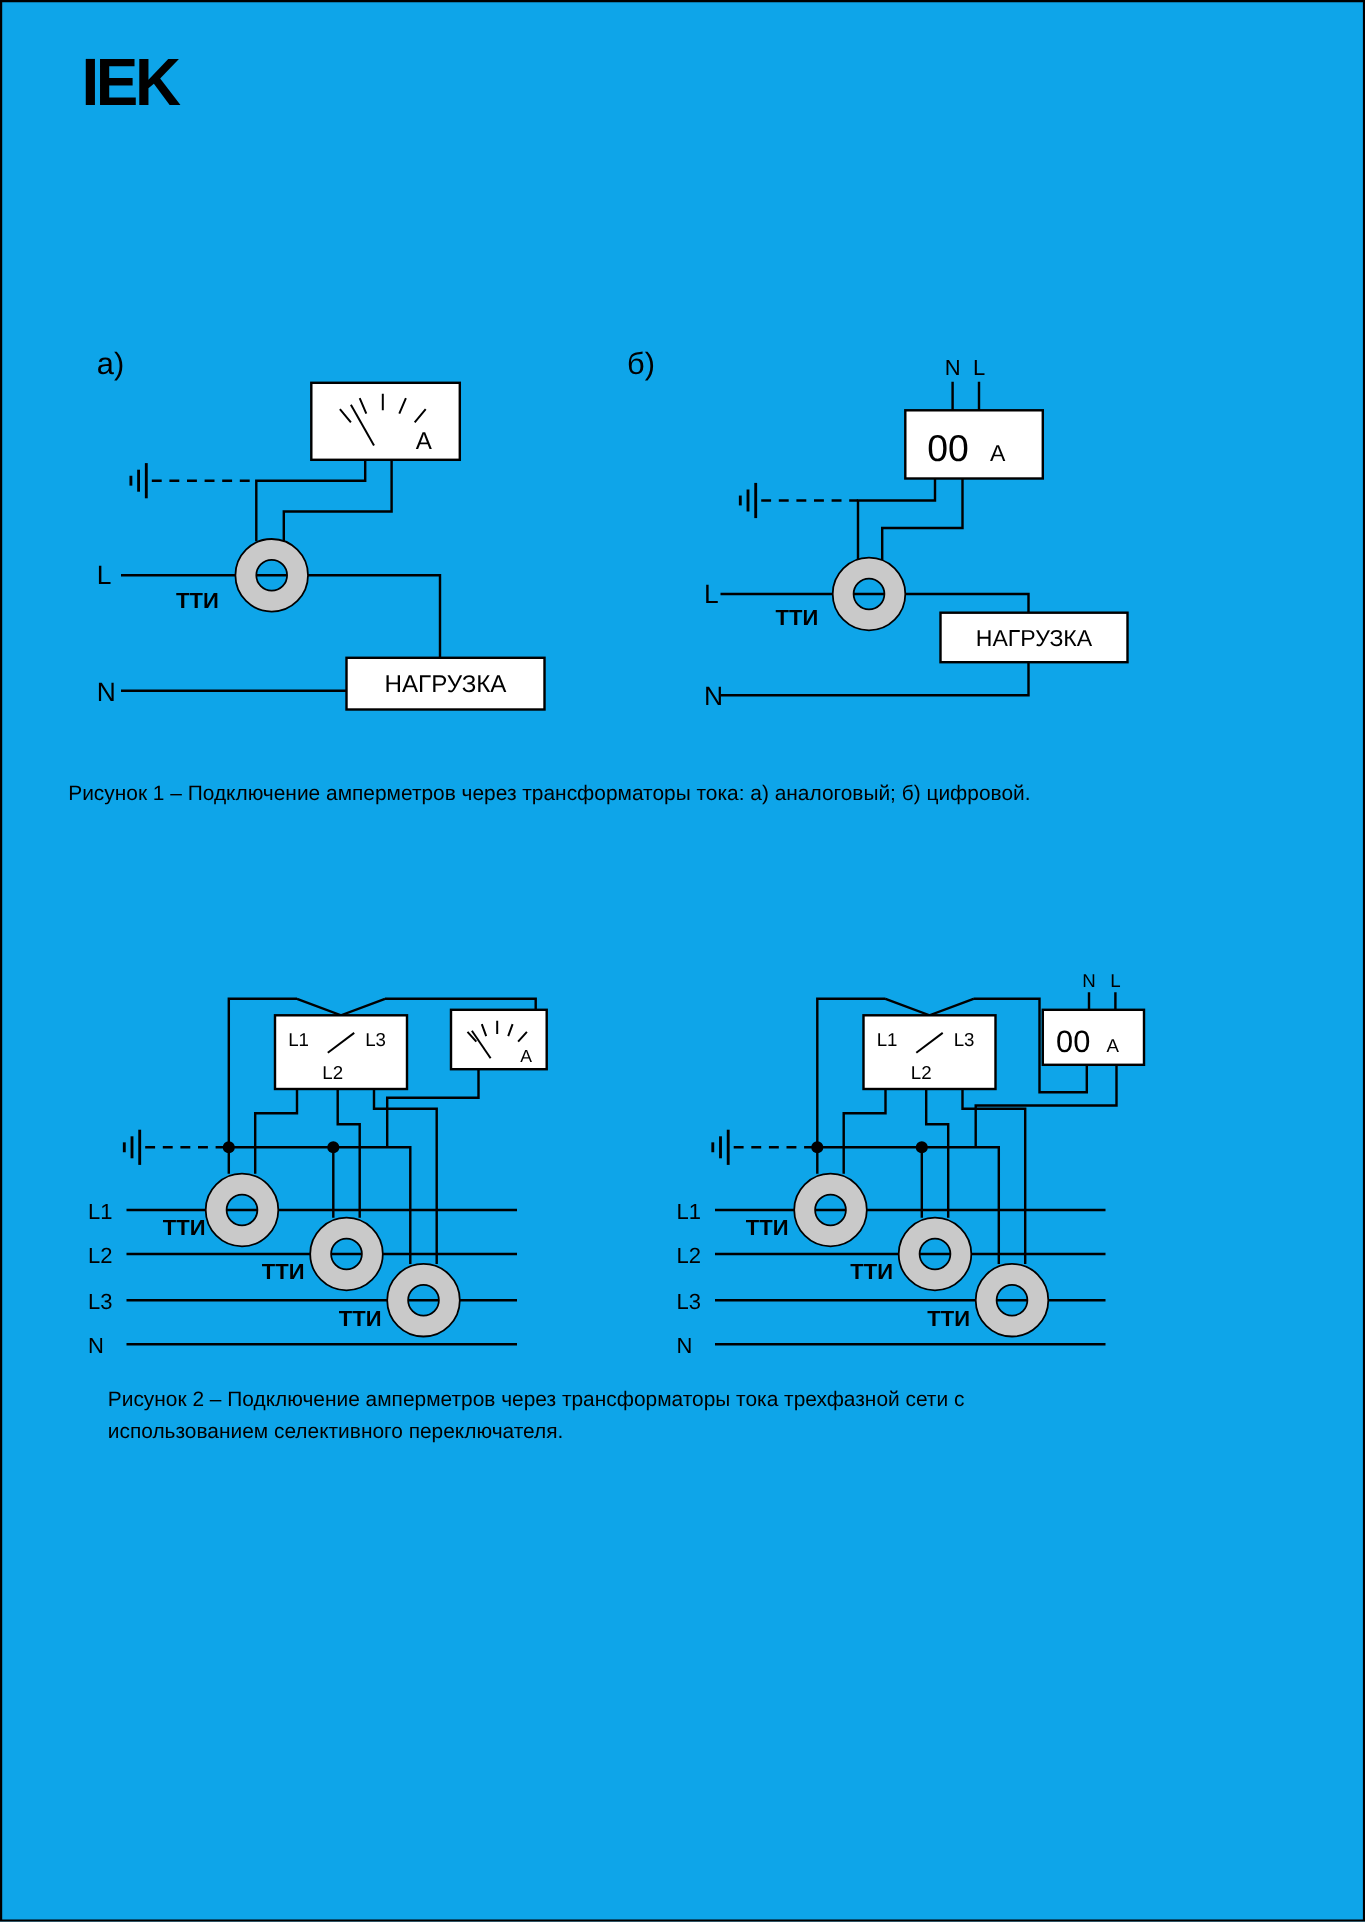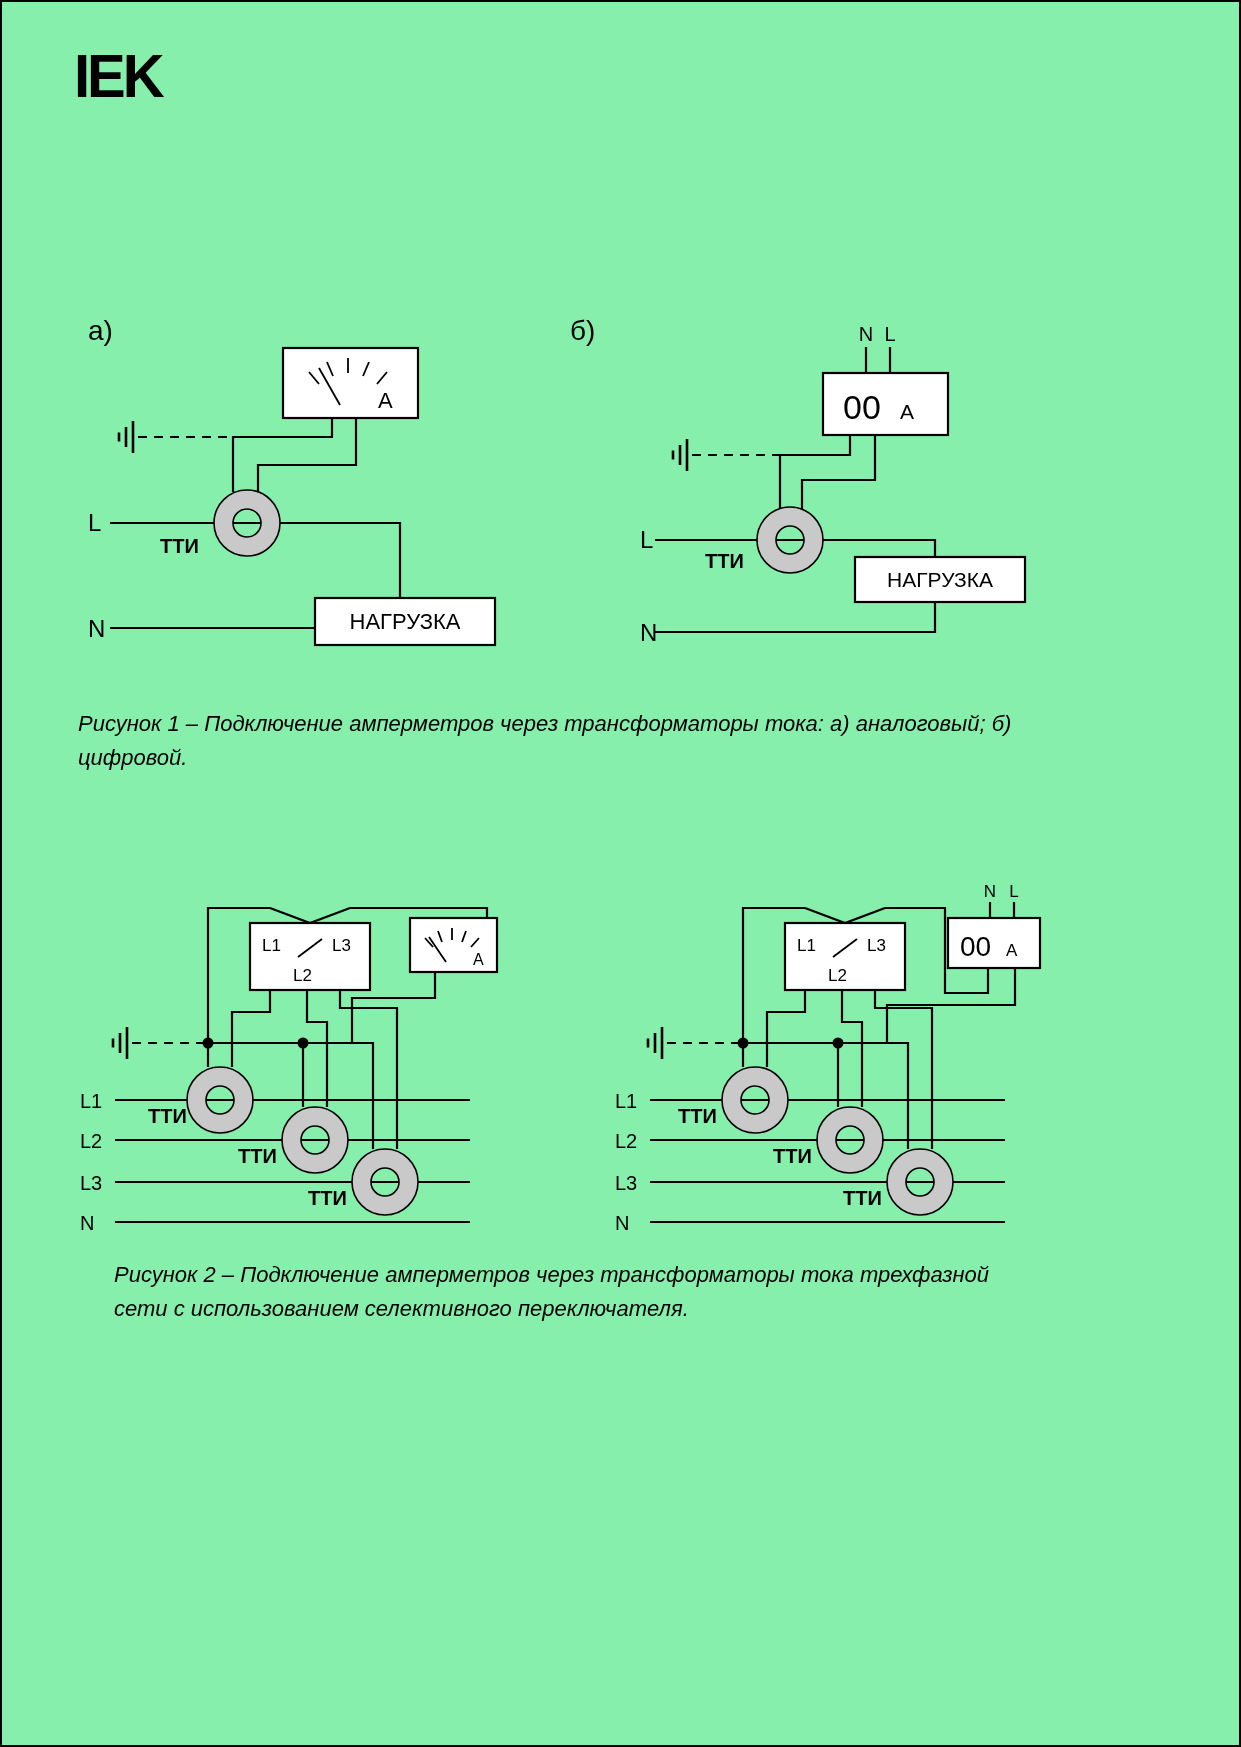--- a/index.html
+++ b/index.html
@@ -1,19 +1,19 @@
 <!DOCTYPE html>
 <html><head>
 <meta charset="utf-8">
 <style>
   html,body{margin:0;padding:0;background:#e8e8e8;}
   .page{
     position:relative;
     width:1241px;height:1747px;
-    background:#86efac;
+    background:#0ea5e9;
     box-shadow: inset 0 0 0 2px #000;
     font-family:"Liberation Sans","DejaVu Sans",sans-serif;
     color:#000;
     overflow:hidden;
   }
   .logo{
     position:absolute;left:74px;top:40px;
     font-size:58px;font-weight:900;letter-spacing:-3px;
     transform:scaleY(1.05);transform-origin:left top;
   }
@@ -28,22 +28,22 @@
   .t22{font-size:22px;}
   .t21{font-size:21px;}
   .t20{font-size:20px;}
   .t17{font-size:17px;}
   .t16{font-size:16px;}
   .tti{font-size:20px;font-weight:bold;}
   .dig34{font-size:34px;}
   .dig28{font-size:28px;}
   .mid{text-anchor:middle;}
   .caption{
-    position:absolute;left:78px;
-    font-size:22px;line-height:1.55;font-style:italic;
+    position:absolute;left:62px;
+    font-size:19px;line-height:1.55;
   }
   .caption1{top:707px;width:1000px;}
   .caption2{top:1258px;width:905px;margin-left:36px;}
 </style>
 </head>
 <body>
 
 <div class="page">
 
   <div class="logo">IEK</div>

